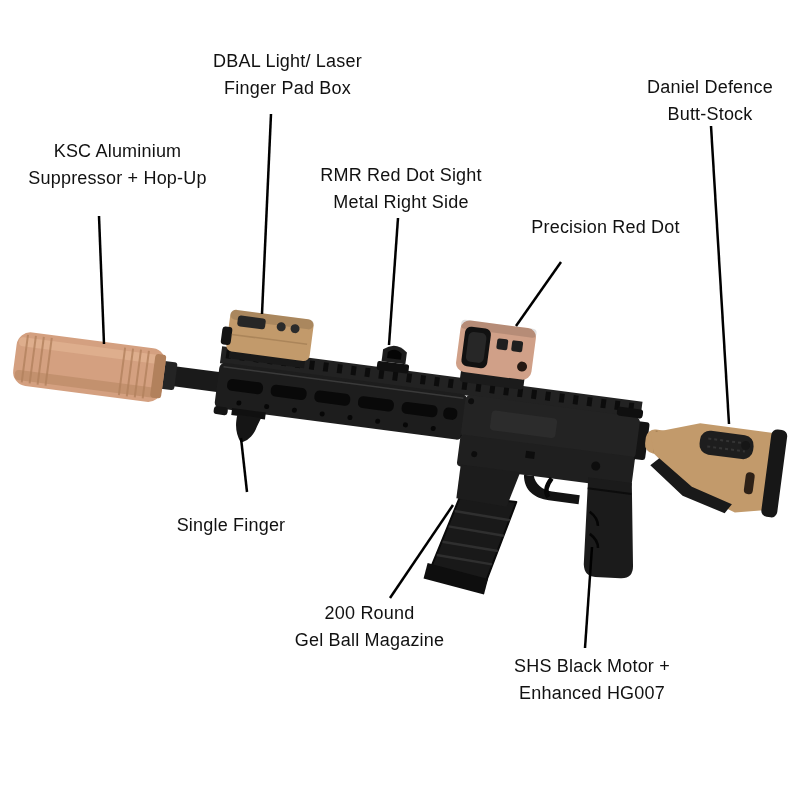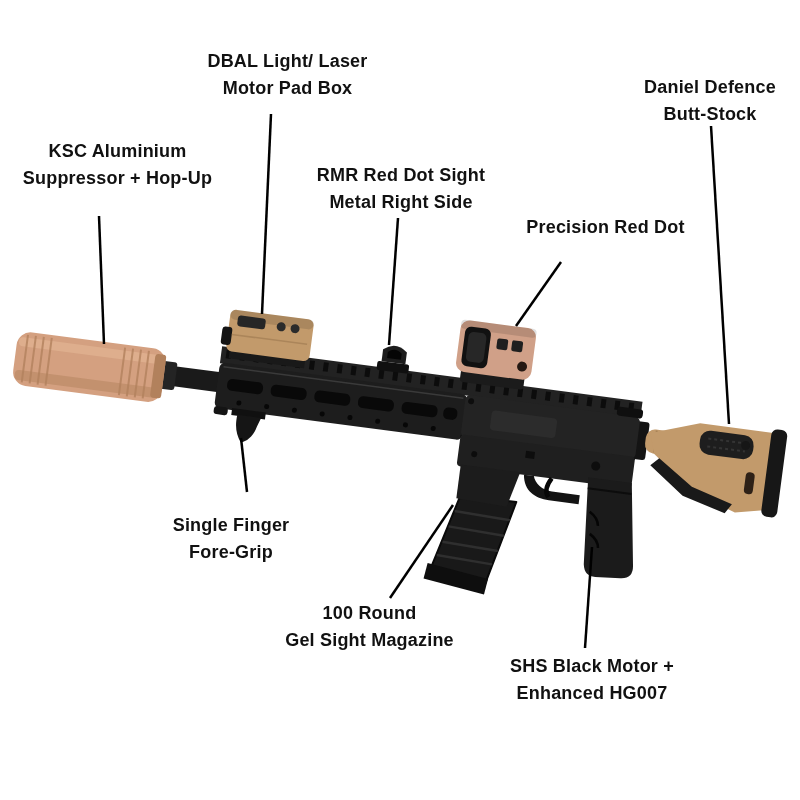--- a/index.html
+++ b/index.html
@@ -1,19 +1,19 @@
 <!DOCTYPE html>
 <html><head>
 <meta charset="utf-8">
 <style>
   html,body{margin:0;padding:0;}
   body{background:#ffffff;font-family:"Liberation Sans",sans-serif;}
   #stage{position:relative;width:800px;height:800px;background:#ffffff;overflow:hidden;}
   #figure{position:absolute;left:0;top:0;width:800px;height:800px;}
-  .label{position:absolute;font-family:"Liberation Sans",sans-serif;font-weight:700;
+  .label{position:absolute;font-family:"Liberation Sans",sans-serif;font-weight:400;
          font-size:18px;line-height:27px;color:#111;text-align:center;letter-spacing:.2px;}
   .label .line{display:block;}
   #label-suppressor{left:10px;top:138px;width:215px;}
   #label-dbal{left:170px;top:48px;width:235px;}
   #label-rmr{left:295px;top:162px;width:212px;}
   #label-main-sight{left:498px;top:214px;width:215px;}
   #label-butt-stock{left:600px;top:74px;width:220px;}
   #label-fore-grip{left:140px;top:496px;width:182px;margin-top:16px;}
   #label-magazine{left:262px;top:600px;width:215px;}
   #label-grip{left:472px;top:653px;width:240px;}
@@ -153,21 +153,21 @@
       <line x1="561" y1="262" x2="516" y2="326" stroke="#000000"></line>
       <line x1="711" y1="126" x2="729" y2="424" stroke="#000000"></line>
       <line x1="247" y1="492" x2="241" y2="438" stroke="#000000"></line>
       <line x1="390" y1="598" x2="453" y2="505" stroke="#000000"></line>
       <line x1="585" y1="648" x2="592" y2="547" stroke="#000000"></line>
     </g>
   </svg>
 
   <div class="label" id="label-dbal">
     <span class="line">DBAL Light/ Laser</span>
-    <span class="line">Motor Pad Box</span>
+    <span class="line">Finger Pad Box</span>
   </div>
 
   <div class="label" id="label-butt-stock">
     <span class="line">Daniel Defence</span>
     <span class="line">Butt-Stock</span>
   </div>
 
   <div class="label" id="label-suppressor">
     <span class="line">KSC Aluminium</span>
     <span class="line">Suppressor + Hop-Up</span>
@@ -177,26 +177,25 @@
     <span class="line">RMR Red Dot Sight</span>
     <span class="line">Metal Right Side</span>
   </div>
 
   <div class="label" id="label-main-sight">
     <span class="line">Precision Red Dot</span>
   </div>
 
   <div class="label" id="label-fore-grip">
     <span class="line">Single Finger</span>
-    <span class="line">Fore-Grip</span>
   </div>
 
   <div class="label" id="label-magazine">
-    <span class="line">100 Round</span>
-    <span class="line">Gel Sight Magazine</span>
+    <span class="line">200 Round</span>
+    <span class="line">Gel Ball Magazine</span>
   </div>
 
   <div class="label" id="label-grip">
     <span class="line">SHS Black  Motor +</span>
     <span class="line">Enhanced HG007</span>
   </div>
 
 </div>
 
 </body></html>

